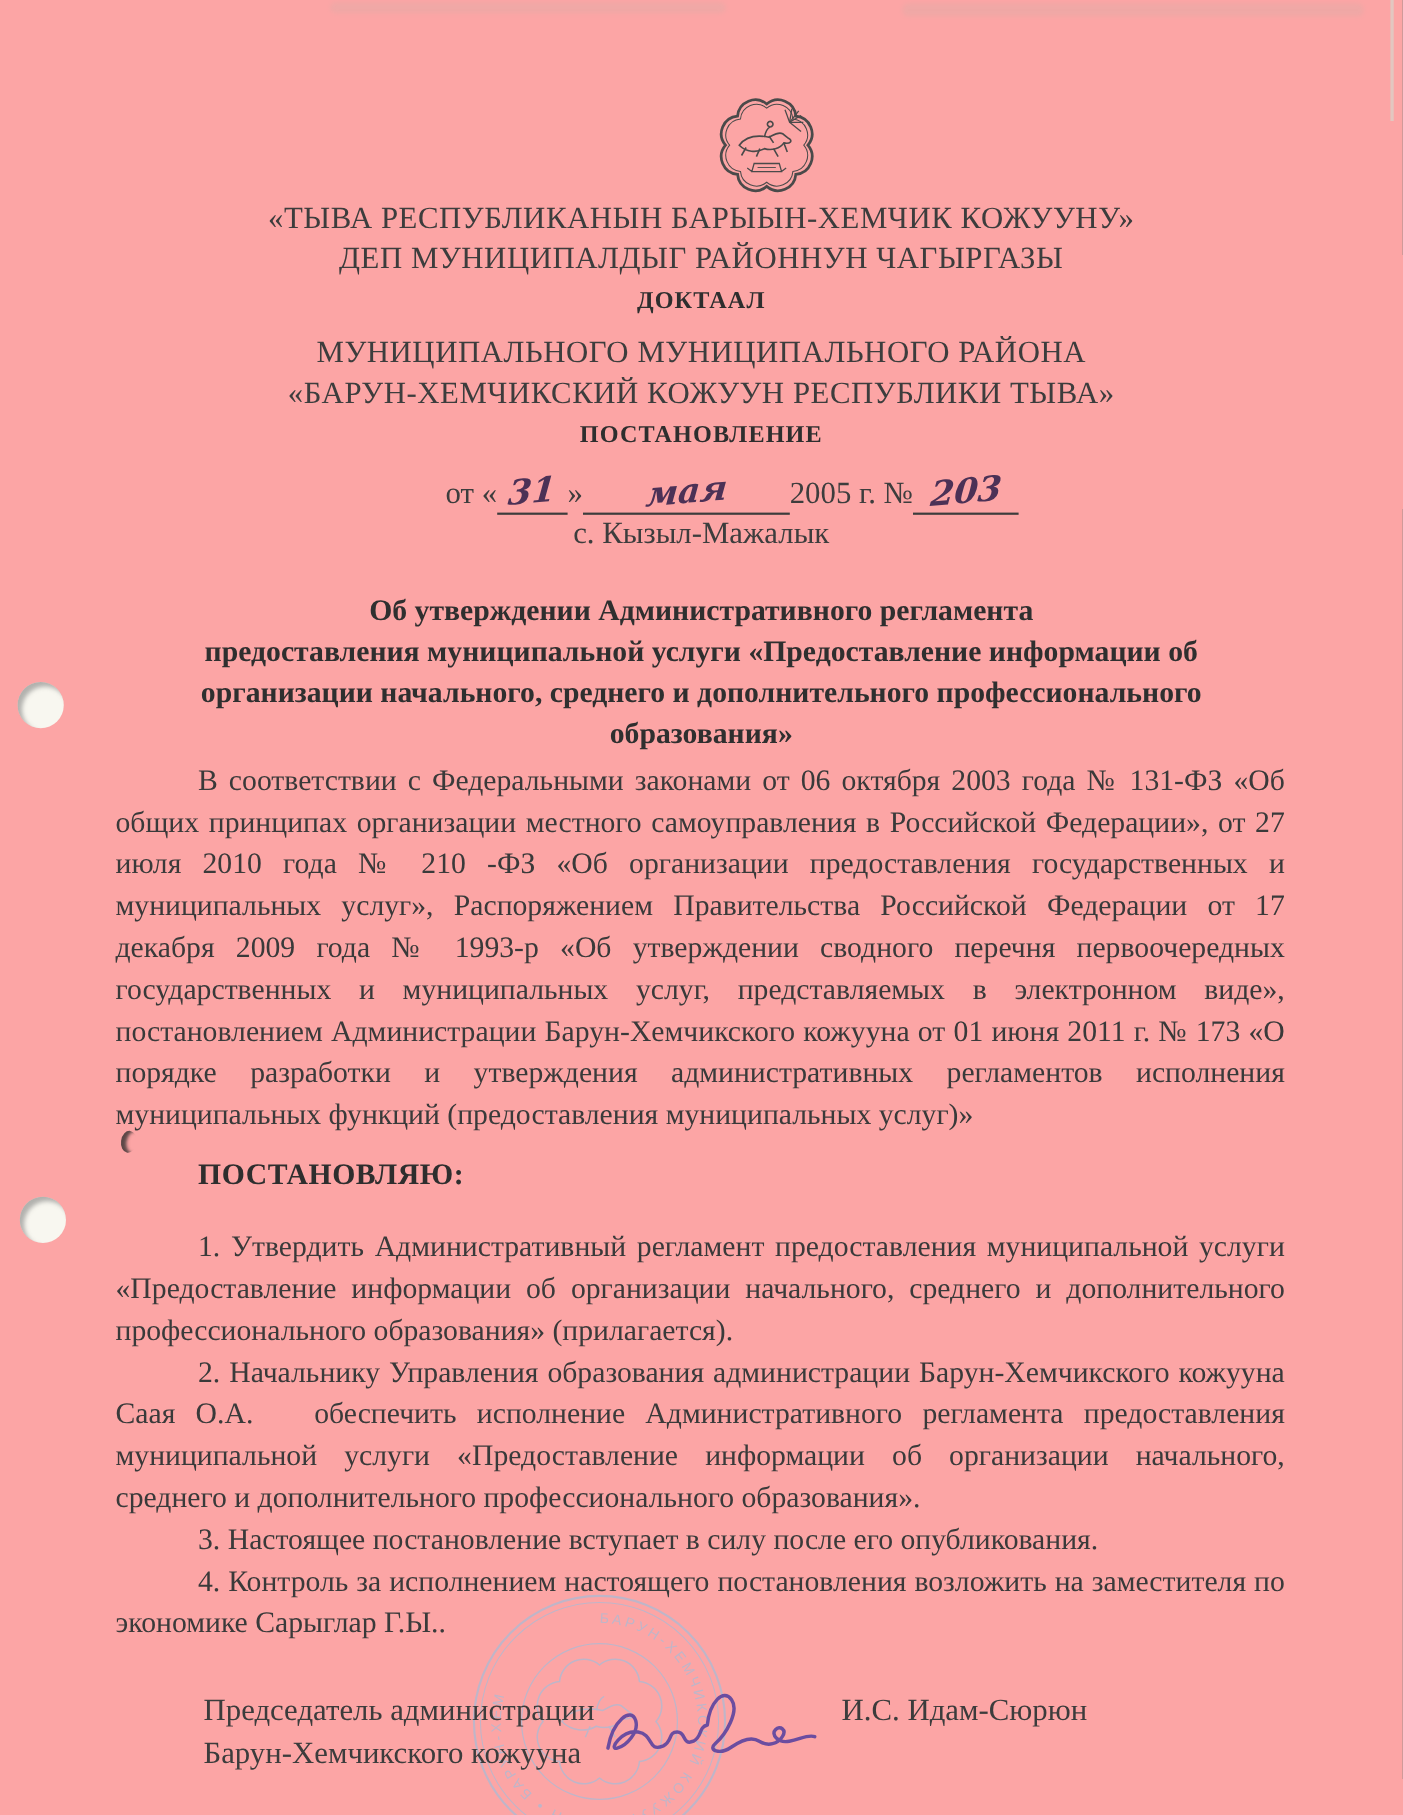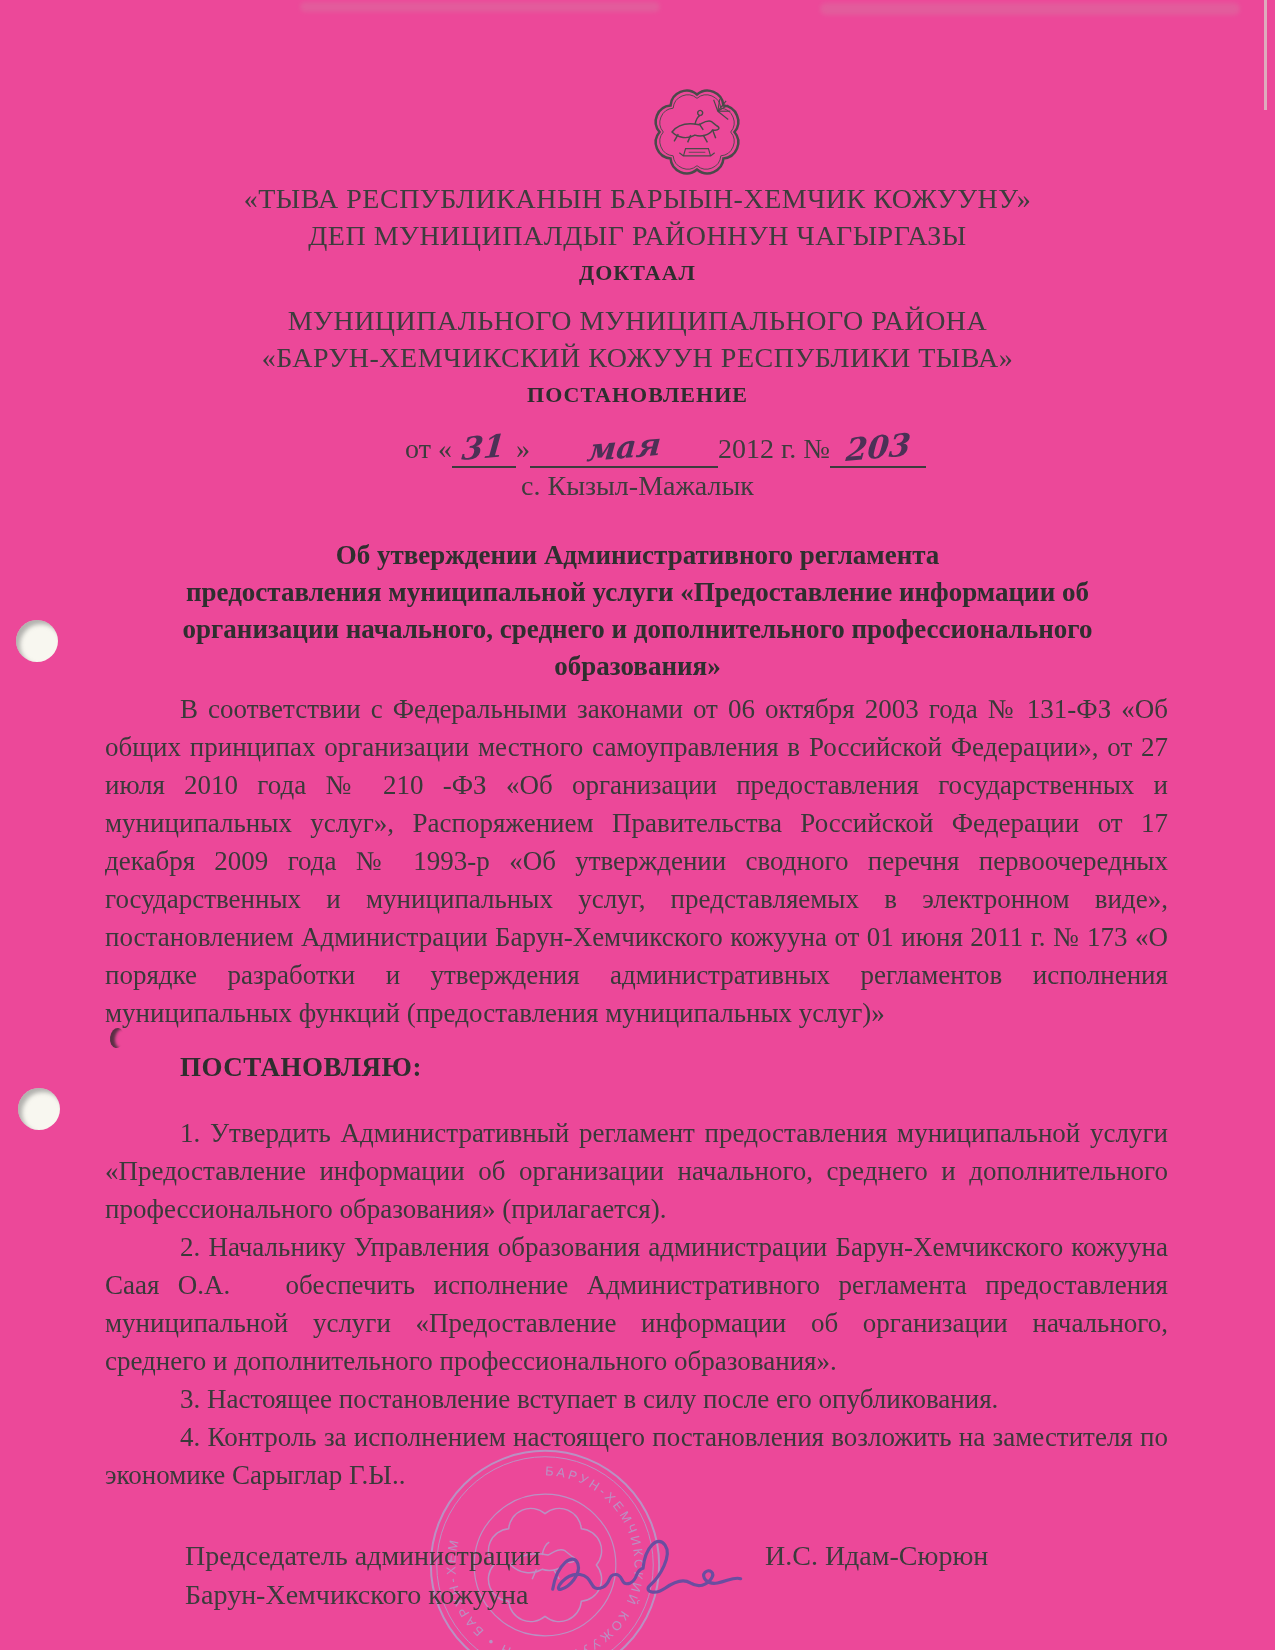--- a/index.html
+++ b/index.html
@@ -1,21 +1,21 @@
 <!DOCTYPE html>
 <html><head>
 <meta charset="utf-8">
 <style>
   html,body{margin:0;padding:0;}
   body{background:#888;font-family:"Liberation Serif", serif;}
   .page{
     position:relative;
     width:1275px;height:1650px;
     margin:0 auto;
-    background:#ec4899;
+    background:#fca5a5;
     overflow:hidden;
     color:#3a3a3a;
   }
   
   .scan-noise{position:absolute;background:#b9b5aa;opacity:.18;filter:blur(2px);border-radius:6px;}
   .noise-1{left:300px;top:2px;width:360px;height:10px;}
   .noise-2{left:820px;top:3px;width:420px;height:12px;}
   .edge-line{position:absolute;right:8px;top:0;width:3px;height:110px;background:#d8d5cc;opacity:.7;}
 
   
@@ -122,21 +122,21 @@
     <div class="hdr-doc">ДОКТААЛ</div>
   </div>
 
   <div class="center-block russian-header">
     <div class="hdr-line">МУНИЦИПАЛЬНОГО МУНИЦИПАЛЬНОГО РАЙОНА</div>
     <div class="hdr-line">«БАРУН-ХЕМЧИКСКИЙ КОЖУУН РЕСПУБЛИКИ ТЫВА»</div>
     <div class="hdr-doc">ПОСТАНОВЛЕНИЕ</div>
   </div>
 
   <div class="center-block dateline">
-    <span class="dl-part">от «</span><span class="hw-slot slot-day"><span class="hw">31</span></span><span class="dl-part">»</span><span class="hw-slot slot-month"><span class="hw">мая</span></span><span class="dl-part">2012 г. №</span><span class="hw-slot slot-num"><span class="hw">203</span></span>
+    <span class="dl-part">от «</span><span class="hw-slot slot-day"><span class="hw">31</span></span><span class="dl-part">»</span><span class="hw-slot slot-month"><span class="hw">мая</span></span><span class="dl-part">2005 г. №</span><span class="hw-slot slot-num"><span class="hw">203</span></span>
   </div>
   <div class="center-block place-line">с. Кызыл-Мажалык</div>
 
   <div class="center-block doc-title">
     <div>Об утверждении Административного регламента</div>
     <div>предоставления муниципальной услуги «Предоставление информации об</div>
     <div>организации начального, среднего и дополнительного профессионального</div>
     <div>образования»</div>
   </div>
 

